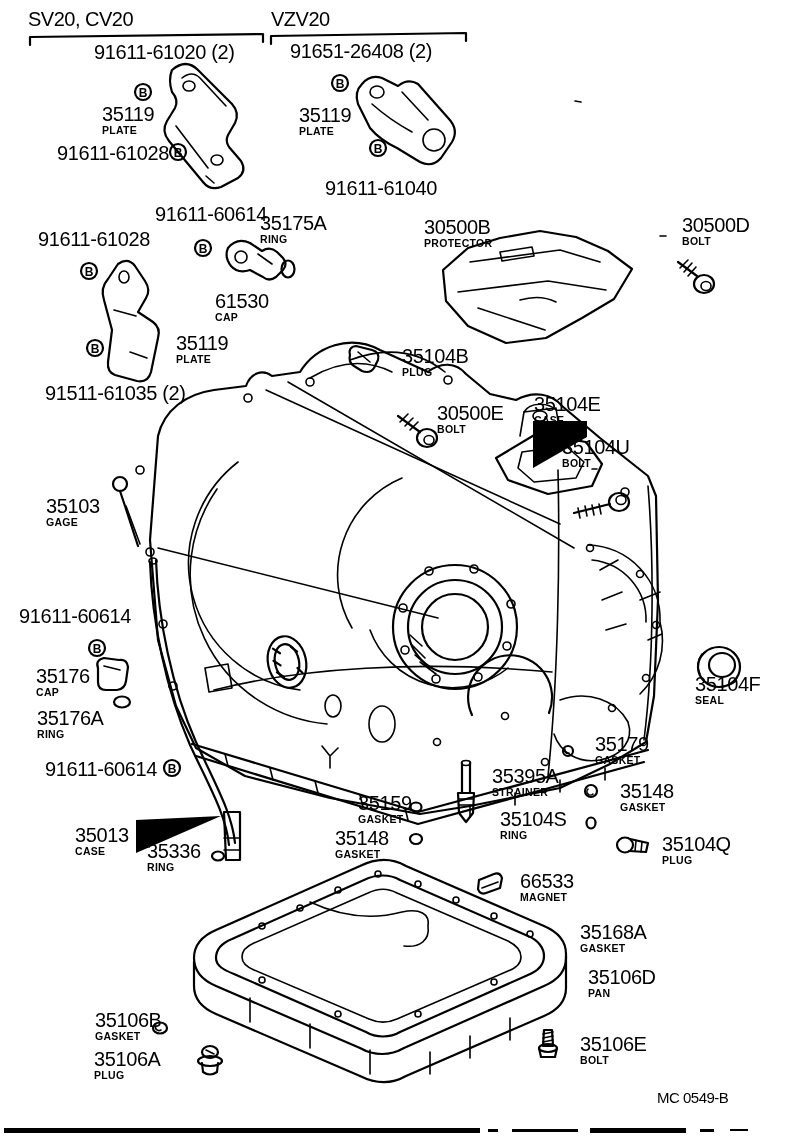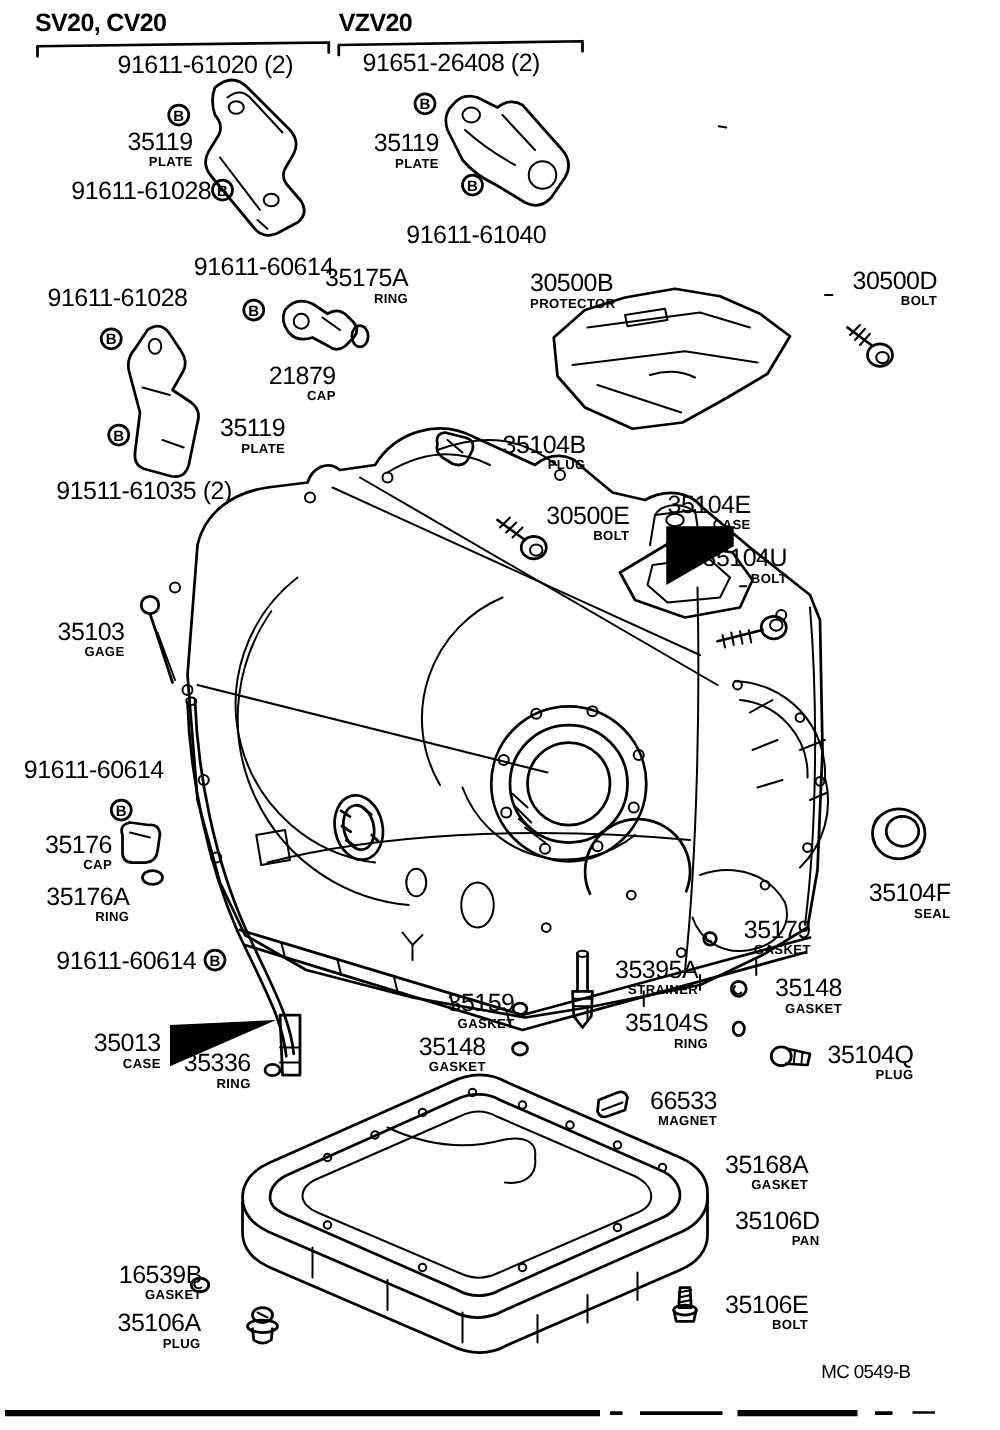--- a/index.html
+++ b/index.html
@@ -1,23 +1,23 @@
 <!DOCTYPE html>
 <html><head>
 <meta charset="utf-8">
 <style>
   html,body{margin:0;padding:0;background:#fff;}
   #page{position:relative;width:800px;height:1144px;background:#fff;overflow:hidden;
         font-family:"Liberation Sans",sans-serif;color:#000;}
   svg{position:absolute;left:0;top:0;}
   .lbl{position:absolute;line-height:1;white-space:nowrap;}
   .pn{display:block;font-size:20px;font-weight:400;letter-spacing:-0.4px;}
-  .pd{display:block;font-size:10.5px;font-weight:700;letter-spacing:0.3px;margin-top:1px;text-align:right;}
+  .pd{display:block;font-size:10.5px;font-weight:700;letter-spacing:0.3px;margin-top:1px;}
   .pd:empty{display:none;}
-  .hdr{position:absolute;font-size:20px;font-weight:700;letter-spacing:-0.5px;line-height:1;white-space:nowrap;}
+  .hdr{position:absolute;font-size:20px;font-weight:400;letter-spacing:-0.5px;line-height:1;white-space:nowrap;}
   .footer-code{position:absolute;font-size:15px;font-weight:400;letter-spacing:-0.5px;line-height:1;}
   .ln{stroke:#000;fill:none;stroke-linecap:round;stroke-linejoin:round;}
   .s2{stroke-width:2.2;}
   .s1{stroke-width:1.6;}
   .lead{stroke-width:1.5;}
   .dash{stroke-width:1.5;stroke-dasharray:7 5;}
   .bsym{font-family:"Liberation Sans",sans-serif;font-size:12px;font-weight:700;text-anchor:middle;}
   .bar{fill:#000;}
 </style>
 </head>
@@ -378,21 +378,21 @@
       <span class="pn">91611-60614</span>
     </div>
   <div class="lbl" style="left:260px;top:213px">
       <span class="pn">35175A</span>
       <span class="pd">RING</span>
     </div>
   <div class="lbl" style="left:38px;top:229px">
       <span class="pn">91611-61028</span>
     </div>
   <div class="lbl" style="left:215px;top:291px">
-      <span class="pn">21879</span>
+      <span class="pn">61530</span>
       <span class="pd">CAP</span>
     </div>
   <div class="lbl" style="left:176px;top:333px">
       <span class="pn">35119</span>
       <span class="pd">PLATE</span>
     </div>
   <div class="lbl" style="left:45px;top:383px">
       <span class="pn">91511-61035 (2)</span>
     </div>
   <div class="lbl" style="left:424px;top:217px">
@@ -458,21 +458,21 @@
       <span class="pd">RING</span>
     </div>
   <div class="lbl" style="left:335px;top:828px">
       <span class="pn">35148</span>
       <span class="pd">GASKET</span>
     </div>
   <div class="lbl" style="left:662px;top:834px">
       <span class="pn">35104Q</span>
       <span class="pd">PLUG</span>
     </div>
-  <div class="lbl" style="left:695px;top:705px">
+  <div class="lbl" style="left:695px;top:674px">
       <span class="pn">35104F</span>
       <span class="pd">SEAL</span>
     </div>
   <div class="lbl" style="left:75px;top:825px">
       <span class="pn">35013</span>
       <span class="pd">CASE</span>
     </div>
   <div class="lbl" style="left:147px;top:841px">
       <span class="pn">35336</span>
       <span class="pd">RING</span>
@@ -483,21 +483,21 @@
     </div>
   <div class="lbl" style="left:580px;top:922px">
       <span class="pn">35168A</span>
       <span class="pd">GASKET</span>
     </div>
   <div class="lbl" style="left:588px;top:967px">
       <span class="pn">35106D</span>
       <span class="pd">PAN</span>
     </div>
   <div class="lbl" style="left:95px;top:1010px">
-      <span class="pn">16539B</span>
+      <span class="pn">35106B</span>
       <span class="pd">GASKET</span>
     </div>
   <div class="lbl" style="left:94px;top:1049px">
       <span class="pn">35106A</span>
       <span class="pd">PLUG</span>
     </div>
   <div class="lbl" style="left:580px;top:1034px">
       <span class="pn">35106E</span>
       <span class="pd">BOLT</span>
     </div>

